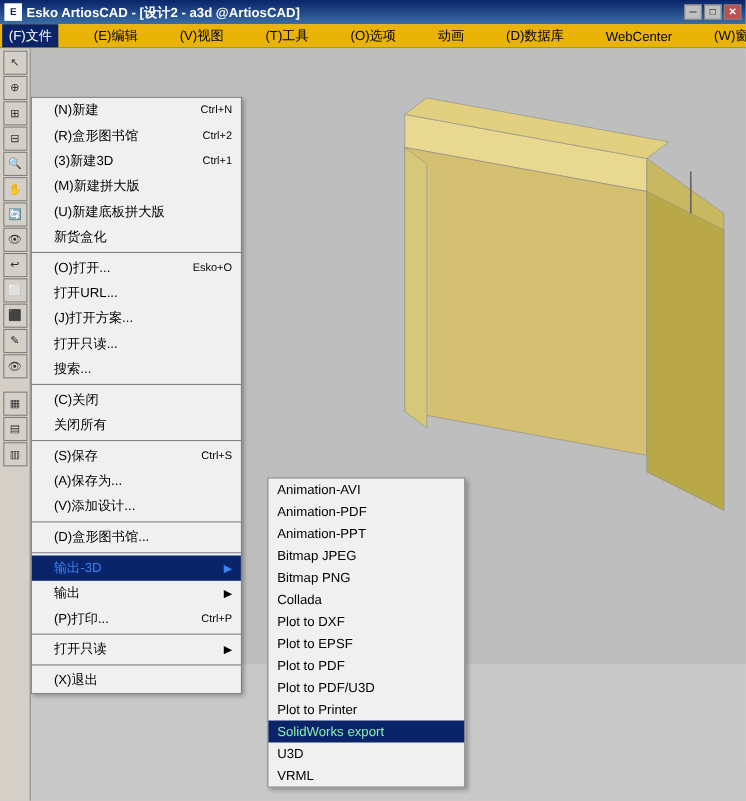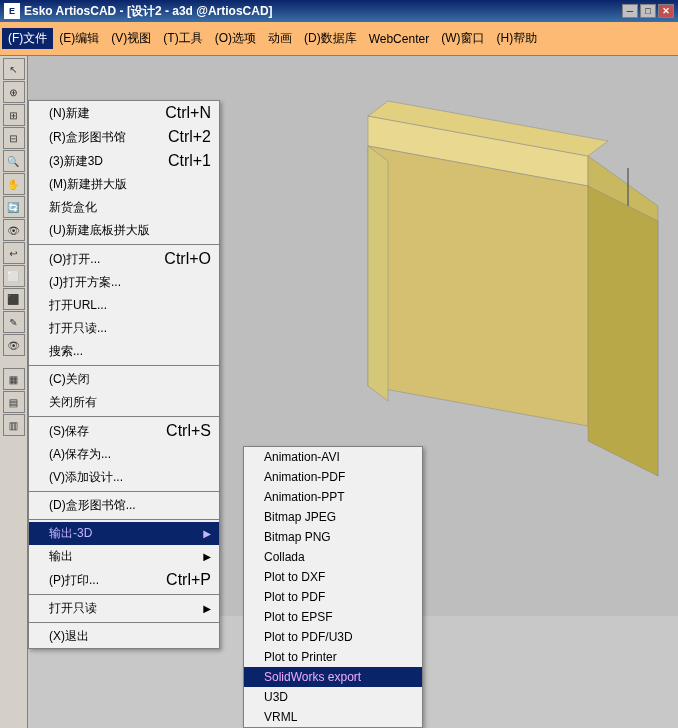--- a/index.html
+++ b/index.html
@@ -41,26 +41,27 @@
       background: #c0c0c0;
       border: 1px solid #808080;
       font-size: 9px;
       display: flex; align-items: center; justify-content: center;
       cursor: pointer;
       color: #000;
     }
 
     
     .menu-bar {
-      height: 34px;
-      background: #fdba74;
+      height: 22px;
+      background: #eab308;
       display: flex;
       align-items: center;
       padding: 0 2px;
       border-bottom: 1px solid #808080;
+      gap: 26px;
     }
     .menu-item {
       padding: 2px 6px;
       font-size: 12px;
       cursor: pointer;
       white-space: nowrap;
     }
     .menu-item:hover, .menu-item.active {
       background: #0a246a;
       color: white;
@@ -119,21 +120,21 @@
       padding: 3px 8px 3px 20px;
       font-size: 12px;
       cursor: pointer;
       position: relative;
       white-space: nowrap;
     }
     .file-menu-item.active { background: #0a246a; color: white; }
     .file-menu-item .shortcut {
       margin-left: auto;
       padding-left: 20px;
-      font-size: 16px;
+      font-size: 10px;
     }
     .file-menu-item .arrow {
       margin-left: auto;
       font-size: 10px;
     }
     .menu-separator {
       height: 1px;
       background: #808080;
       margin: 2px 0;
     }
@@ -145,21 +146,21 @@
       left: 215px;
       width: 180px;
       background: #f0f0f0;
       border: 1px solid #808080;
       box-shadow: 2px 2px 4px rgba(0,0,0,0.3);
       z-index: 101;
     }
     .submenu-item {
       display: flex;
       align-items: center;
-      padding: 3px 20px;
+      padding: 3px 8px;
       font-size: 12px;
       cursor: pointer;
       white-space: nowrap;
       text-align: right;
     }
     .submenu-item.highlighted { background: #0a246a; color: white; }
 
     
     .scene-svg {
       position: absolute;
@@ -261,35 +262,35 @@
         <span class="shortcut">Ctrl+2</span>
       </div>
       <div class="file-menu-item">
         <span>(3)新建3D</span>
         <span class="shortcut">Ctrl+1</span>
       </div>
       <div class="file-menu-item">
         <span>(M)新建拼大版</span>
       </div>
       <div class="file-menu-item">
+        <span>(U)新建底板拼大版</span>
+      </div>
+      <div class="file-menu-item">
         <span>新货盒化</span>
       </div>
-      <div class="file-menu-item">
-        <span>(U)新建底板拼大版</span>
-      </div>
       <div class="menu-separator"></div>
       <div class="file-menu-item">
         <span>(O)打开...</span>
-        <span class="shortcut">Ctrl+O</span>
+        <span class="shortcut">Esko+O</span>
+      </div>
+      <div class="file-menu-item">
+        <span>打开URL...</span>
       </div>
       <div class="file-menu-item">
         <span>(J)打开方案...</span>
-      </div>
-      <div class="file-menu-item">
-        <span>打开URL...</span>
       </div>
       <div class="file-menu-item">
         <span>打开只读...</span>
       </div>
       <div class="file-menu-item">
         <span>搜索...</span>
       </div>
       <div class="menu-separator"></div>
       <div class="file-menu-item">
         <span>(C)关闭</span>
@@ -306,21 +307,21 @@
         <span>(A)保存为...</span>
       </div>
       <div class="file-menu-item">
         <span>(V)添加设计...</span>
       </div>
       <div class="menu-separator"></div>
       <div class="file-menu-item">
         <span>(D)盒形图书馆...</span>
       </div>
       <div class="menu-separator"></div>
-      <div class="file-menu-item active" style="background:#0a246a; color:#c4b5fd;">
+      <div class="file-menu-item active" style="background:#0a246a; color:#3b82f6;">
         <span>输出-3D</span>
         <span class="arrow">▶</span>
       </div>
       <div class="file-menu-item">
         <span>输出</span>
         <span class="arrow">▶</span>
       </div>
       <div class="file-menu-item">
         <span>(P)打印...</span>
         <span class="shortcut">Ctrl+P</span>
@@ -337,23 +338,23 @@
     </div>
 
     <div class="submenu-3d">
       <div class="submenu-item">Animation-AVI</div>
       <div class="submenu-item">Animation-PDF</div>
       <div class="submenu-item">Animation-PPT</div>
       <div class="submenu-item">Bitmap JPEG</div>
       <div class="submenu-item">Bitmap PNG</div>
       <div class="submenu-item">Collada</div>
       <div class="submenu-item">Plot to DXF</div>
+      <div class="submenu-item">Plot to EPSF</div>
       <div class="submenu-item">Plot to PDF</div>
-      <div class="submenu-item">Plot to EPSF</div>
       <div class="submenu-item">Plot to PDF/U3D</div>
       <div class="submenu-item">Plot to Printer</div>
-      <div class="submenu-item highlighted" style="background:#0a246a; color:#f0abfc;">SolidWorks export</div>
+      <div class="submenu-item highlighted" style="background:#0a246a; color:#86efac;">SolidWorks export</div>
       <div class="submenu-item">U3D</div>
       <div class="submenu-item">VRML</div>
     </div>
 
   </div>
 </div>
 
 </body></html>

